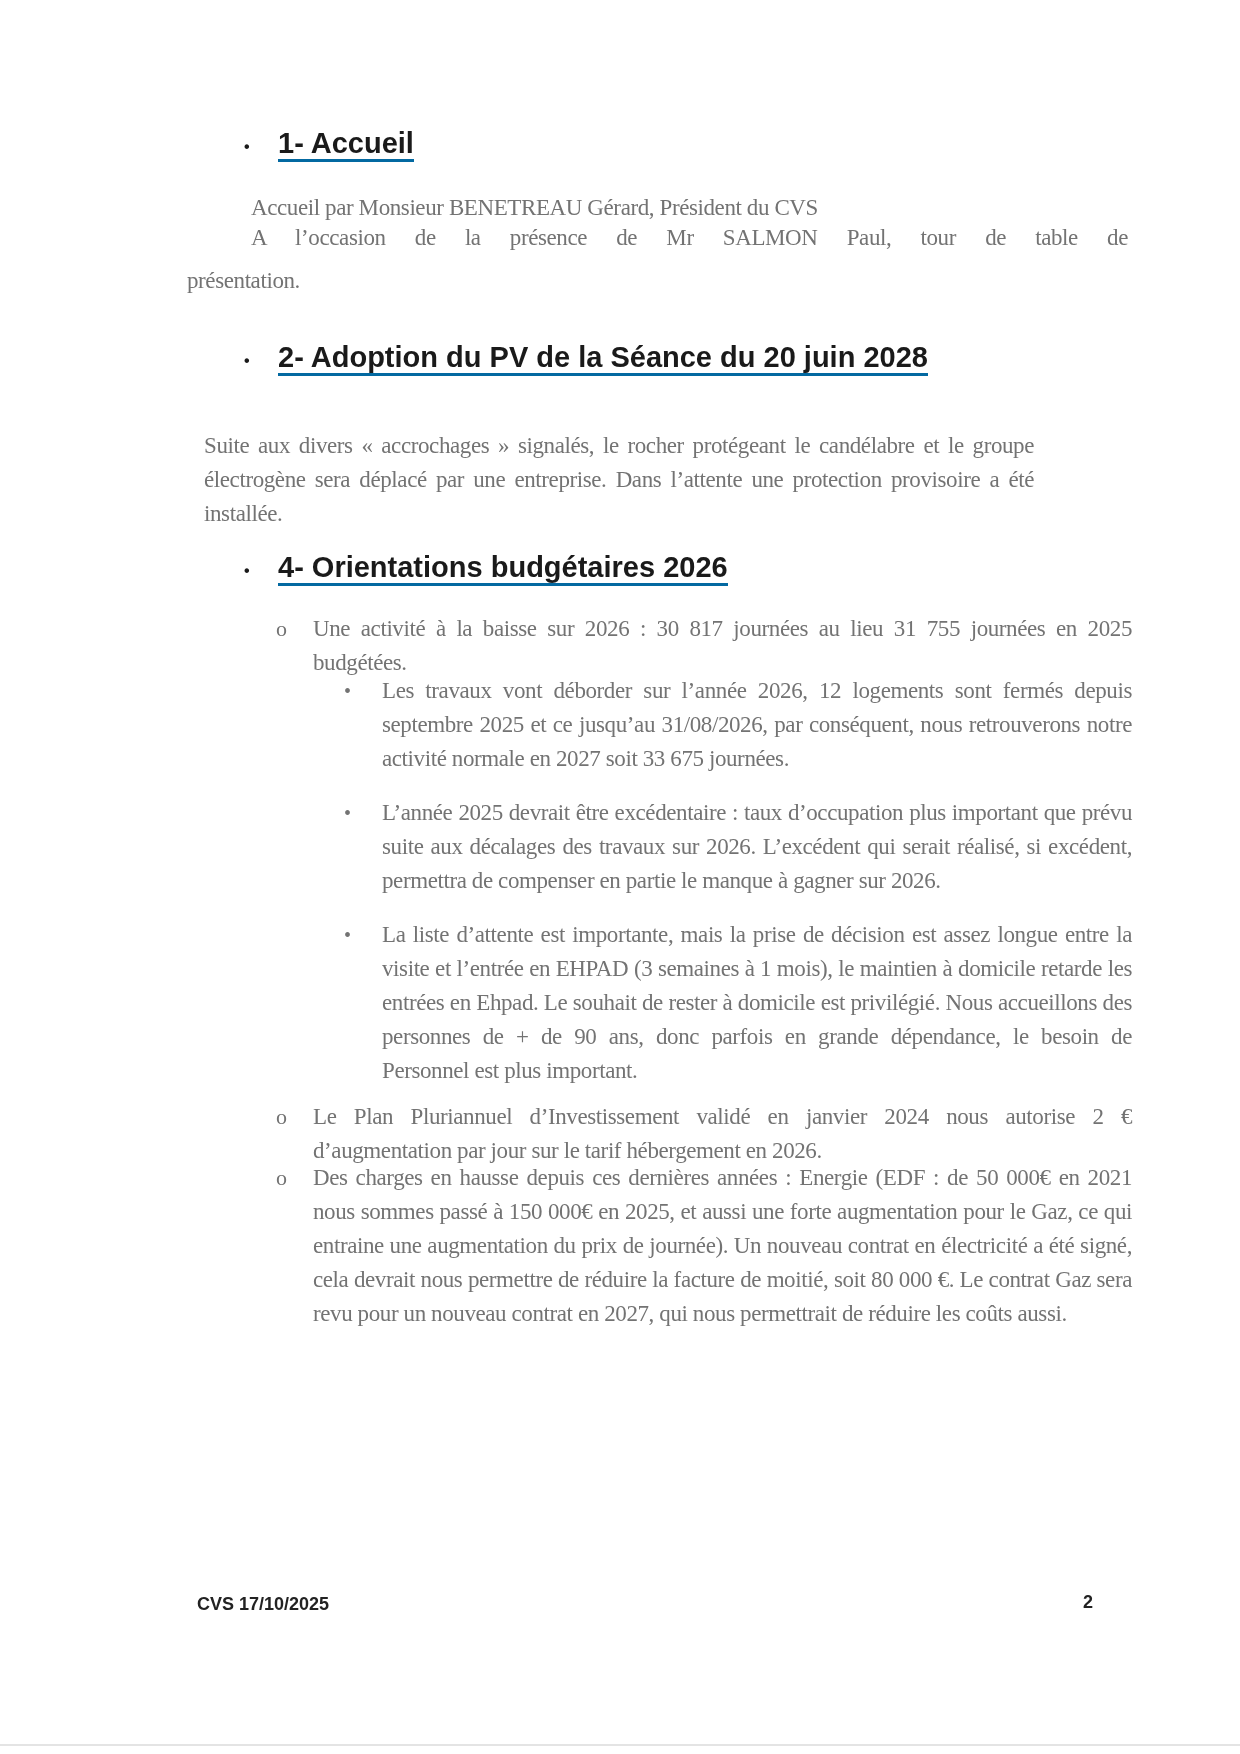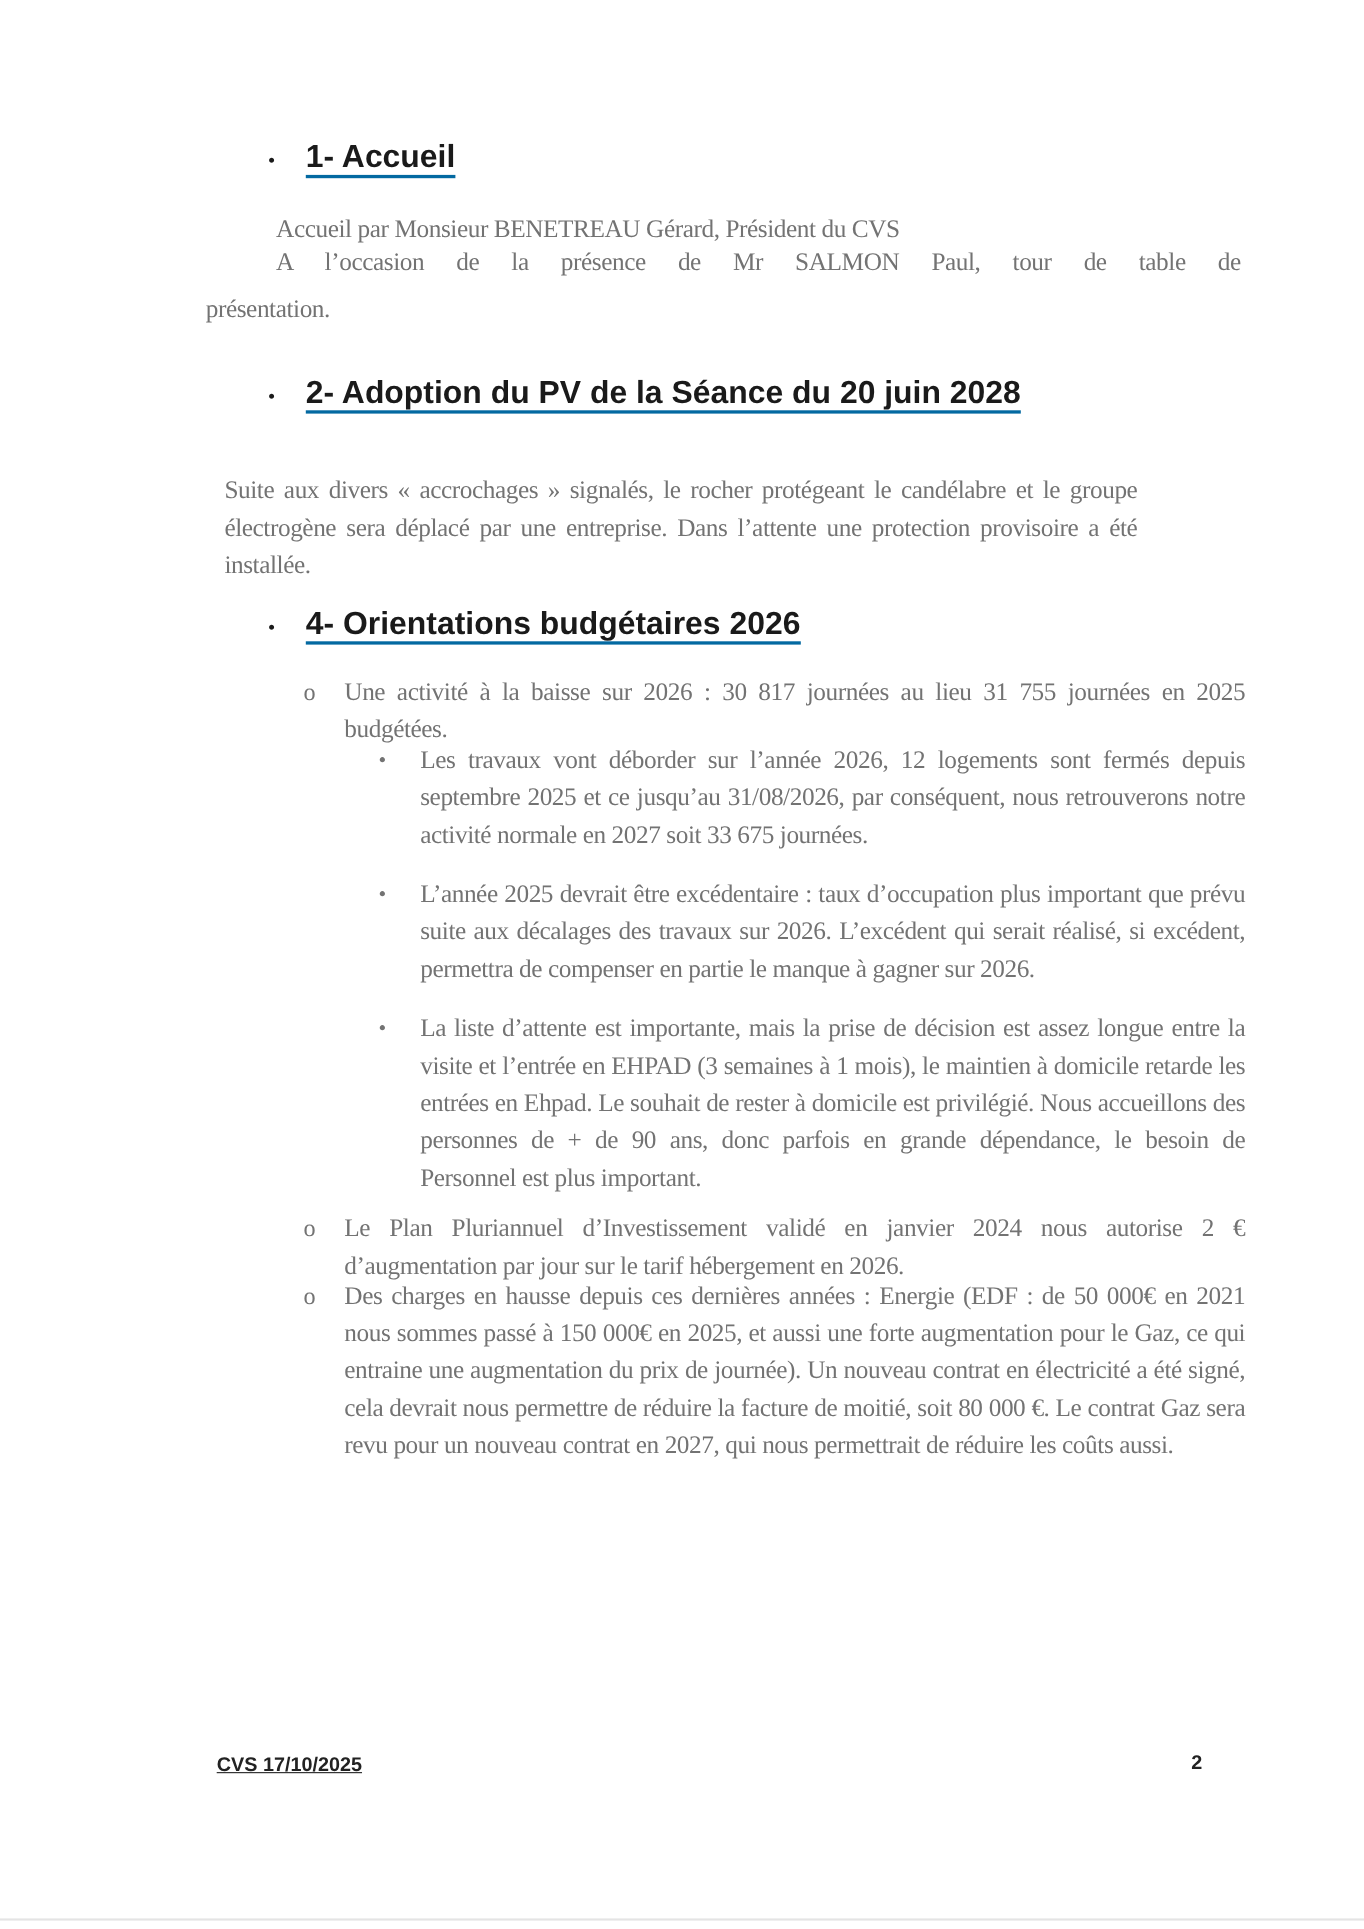--- a/index.html
+++ b/index.html
@@ -90,21 +90,20 @@
       margin-left: 38px;
     }
     .footer-left {
       position: absolute;
       left: 197px;
       top: 1594px;
       font-family: "Liberation Sans Narrow", "Liberation Sans", sans-serif;
       font-size: 18px;
       font-weight: bold;
       color: #222;
-      text-decoration: underline;
     }
     .footer-right {
       position: absolute;
       left: 1083px;
       top: 1592px;
       font-family: "Liberation Sans", sans-serif;
       font-size: 18px;
       font-weight: bold;
       color: #222;
     }

